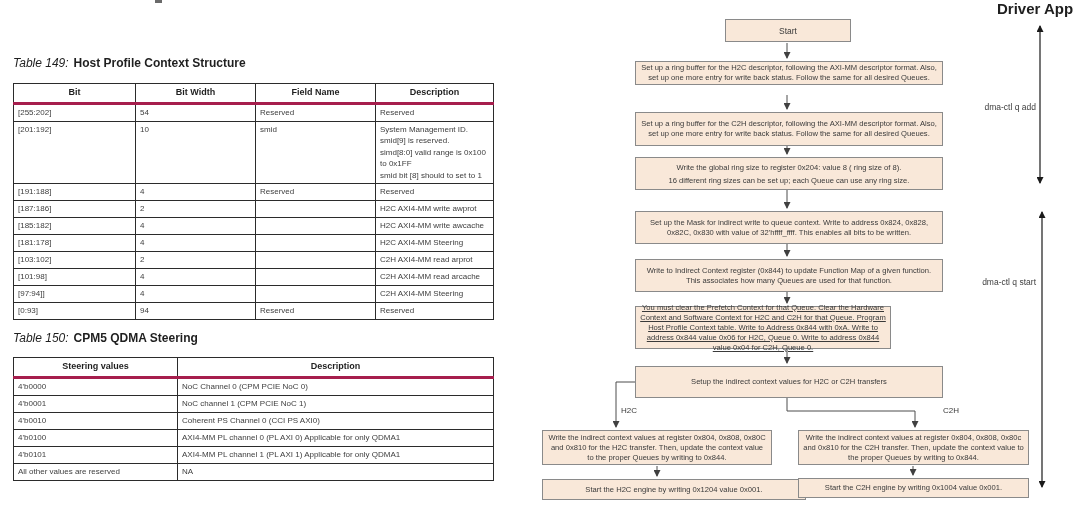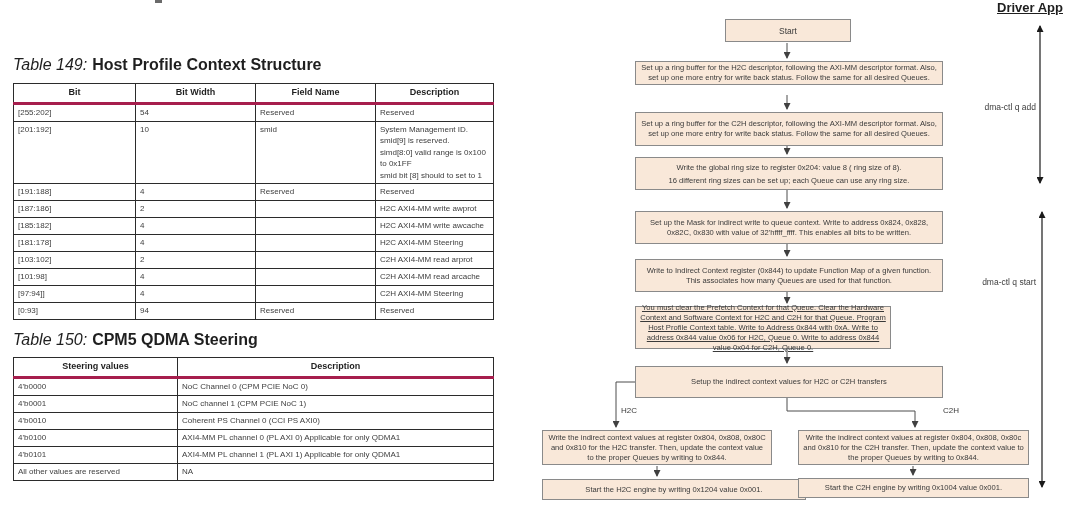--- a/index.html
+++ b/index.html
@@ -3,21 +3,21 @@
 <meta charset="utf-8">
 <style>
   html,body{margin:0;padding:0;}
   body{
     width:1080px;height:513px;position:relative;overflow:hidden;
     background:#ffffff;
     font-family:"Liberation Sans",sans-serif;
     color:#3b3b3b;
   }
   
-  .caption{position:absolute;left:13px;font-size:16px;color:#1f1f1f;white-space:nowrap;}
+  .caption{position:absolute;left:13px;font-size:12px;color:#1f1f1f;white-space:nowrap;}
   .cap-label{font-style:italic;margin-right:5px;}
   .cap-title{font-weight:bold;}
   #cap149{top:56px;}
   #cap150{top:331px;}
   table.doc{
     position:absolute;left:13px;width:480px;
     border-collapse:collapse;table-layout:fixed;
     font-size:8px;line-height:11.5px;color:#3d3d3d;
   }
   #table149{top:83px;}
@@ -54,21 +54,21 @@
   #n-function-map{left:635px;top:259px;width:308px;height:33px;}
   #n-clear{left:635px;top:306px;width:256px;height:43px;text-decoration:underline;}
   #n-setup{left:635px;top:366px;width:308px;height:32px;}
   #n-h2c-write{left:542px;top:430px;width:230px;height:35px;}
   #n-c2h-write{left:798px;top:430px;width:231px;height:35px;}
   #n-h2c-start{left:542px;top:479px;width:264px;height:21px;}
   #n-c2h-start{left:798px;top:478px;width:231px;height:20px;}
   .flow-label{position:absolute;font-size:8px;color:#3a3a3a;}
   #lbl-h2c{left:621px;top:406px;}
   #lbl-c2h{left:943px;top:406px;text-align:right;}
-  #driver-app{position:absolute;left:997px;top:0px;font-size:13px;font-weight:bold;color:#1f1f1f;text-decoration:underline;}
+  #driver-app{position:absolute;left:997px;top:0px;font-size:15px;font-weight:bold;color:#1f1f1f;}
   .annot{position:absolute;width:106px;text-align:right;font-size:8.5px;color:#3d3d3d;}
   #annot-add{left:930px;top:102px;text-align:right;}
   #annot-start{left:930px;top:277px;}
   svg#connectors{position:absolute;left:0;top:0;}
   .artifact{position:absolute;left:155px;top:0;width:7px;height:3px;background:#6a6a6a;}
 </style>
 </head>
 <body>
 
 <div class="artifact"></div>

